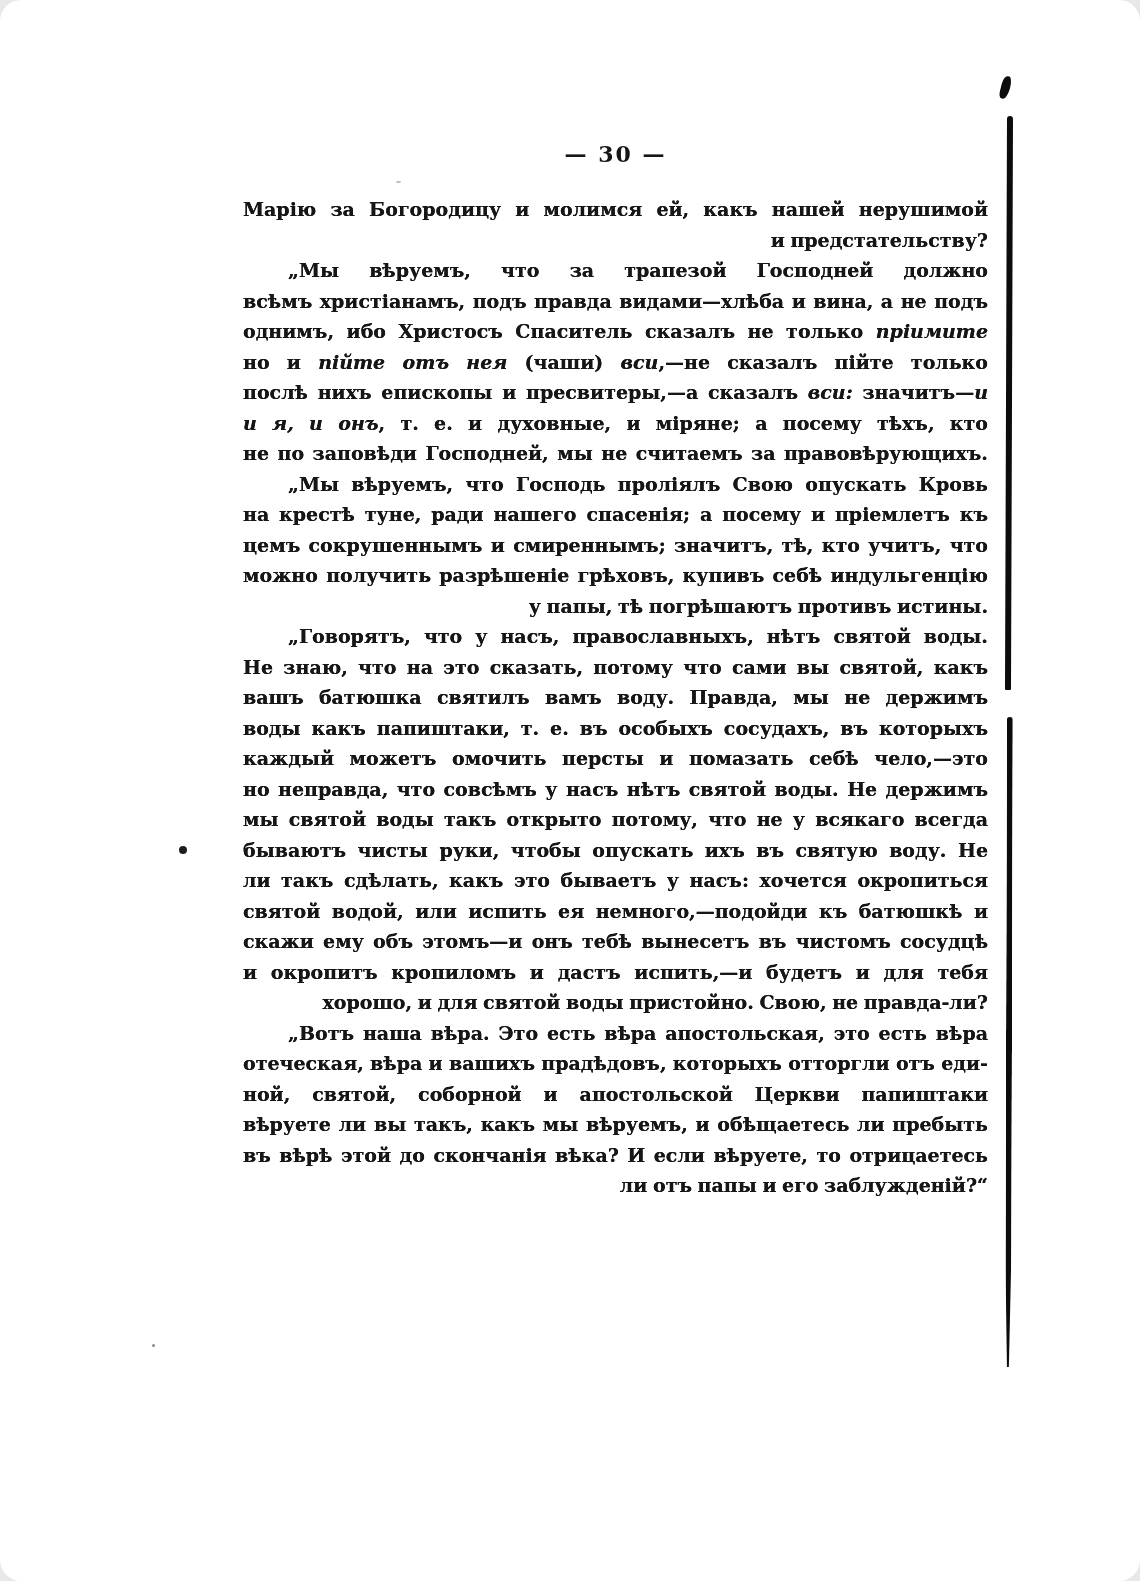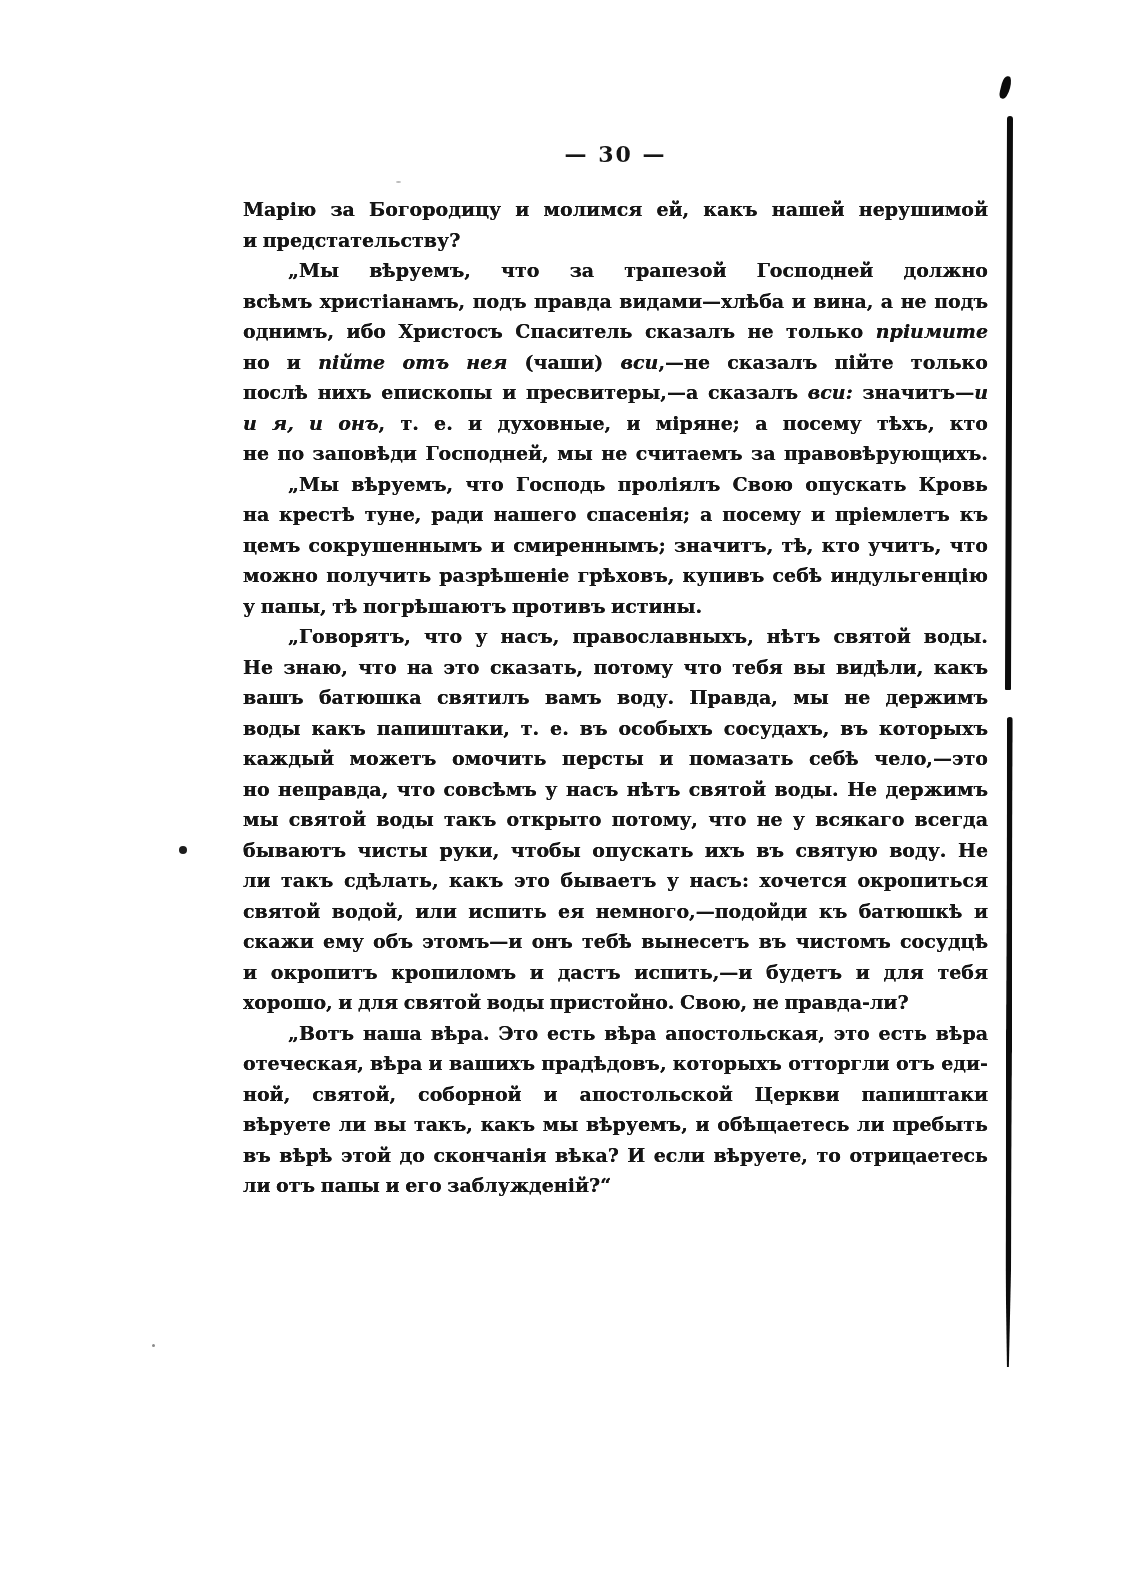--- a/index.html
+++ b/index.html
@@ -5,20 +5,21 @@
   html, body { margin: 0; padding: 0; background: #e8e8e8; }
   .page {
     position: relative;
     width: 1140px;
     height: 1581px;
     background: #ffffff;
     color: #161616;
     font-family: "DejaVu Serif", "Liberation Serif", serif;
     overflow: hidden;
     margin: 0 auto;
+    border-radius: 21px;
   }
   .page-number {
     position: absolute;
     top: 141px;
     left: 243px;
     width: 745px;
     text-align: center;
     font-size: 22px;
     font-weight: bold;
     letter-spacing: 2px;
@@ -32,20 +33,21 @@
   }
   .line {
     height: 30.5px;
     line-height: 30.5px;
     font-size: 19px;
     font-weight: bold;
     word-spacing: -1px;
     hyphens: none;
     overflow: hidden;
     text-shadow: 0 0 0.4px currentColor;
+    text-align: right;
   }
   .line.just {
     text-align: justify;
     text-align-last: justify;
   }
   .line.ind { text-indent: 45px; }
   .it { font-style: italic; }
 
   
   .binding-comma {
@@ -129,21 +131,21 @@
       </div>
       <div>
         <div class="line just ind"><span>„Мы вѣруемъ, что Господь проліялъ Свою опускать Кровь</span></div>
         <div class="line just"><span>на крестѣ туне, ради нашего спасенія; а посему и пріемлетъ къ</span></div>
         <div class="line just"><span>цемъ сокрушеннымъ и смиреннымъ; значитъ, тѣ, кто учитъ, что</span></div>
         <div class="line just"><span>можно получить разрѣшеніе грѣховъ, купивъ себѣ индульгенцію</span></div>
         <div class="line"><span>у папы, тѣ погрѣшаютъ противъ истины.</span></div>
       </div>
       <div>
         <div class="line just ind"><span>„Говорятъ, что у насъ, православныхъ, нѣтъ святой воды.</span></div>
-        <div class="line just"><span>Не знаю, что на это сказать, потому что тебя вы видѣли, какъ</span></div>
+        <div class="line just"><span>Не знаю, что на это сказать, потому что сами вы святой, какъ</span></div>
         <div class="line just"><span>вашъ батюшка святилъ вамъ воду. Правда, мы не держимъ святой</span></div>
         <div class="line just"><span>воды какъ папиштаки, т. е. въ особыхъ сосудахъ, въ которыхъ</span></div>
         <div class="line just"><span>каждый можетъ омочить персты и помазать себѣ чело,—это правда;</span></div>
         <div class="line just"><span>но неправда, что совсѣмъ у насъ нѣтъ святой воды. Не держимъ</span></div>
         <div class="line just"><span>мы святой воды такъ открыто потому, что не у всякаго всегда</span></div>
         <div class="line just"><span>бываютъ чисты руки, чтобы опускать ихъ въ святую воду. Не лучше</span></div>
         <div class="line just"><span>ли такъ сдѣлать, какъ это бываетъ у насъ: хочется окропиться</span></div>
         <div class="line just"><span>святой водой, или испить ея немного,—подойди къ батюшкѣ и</span></div>
         <div class="line just"><span>скажи ему объ этомъ—и онъ тебѣ вынесетъ въ чистомъ сосудцѣ</span></div>
         <div class="line just"><span>и окропитъ кропиломъ и дастъ испить,—и будетъ и для тебя</span></div>

